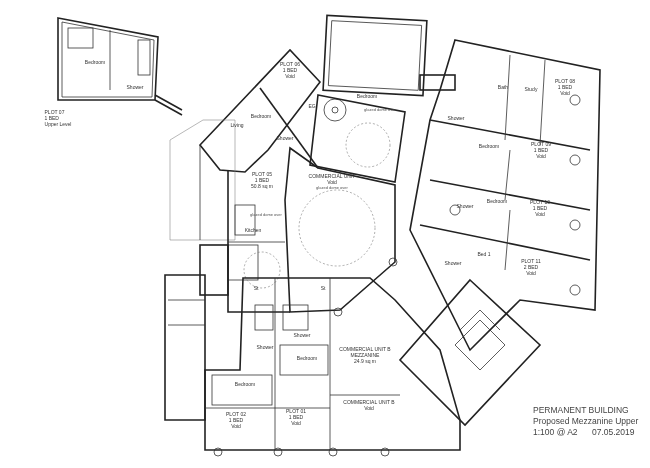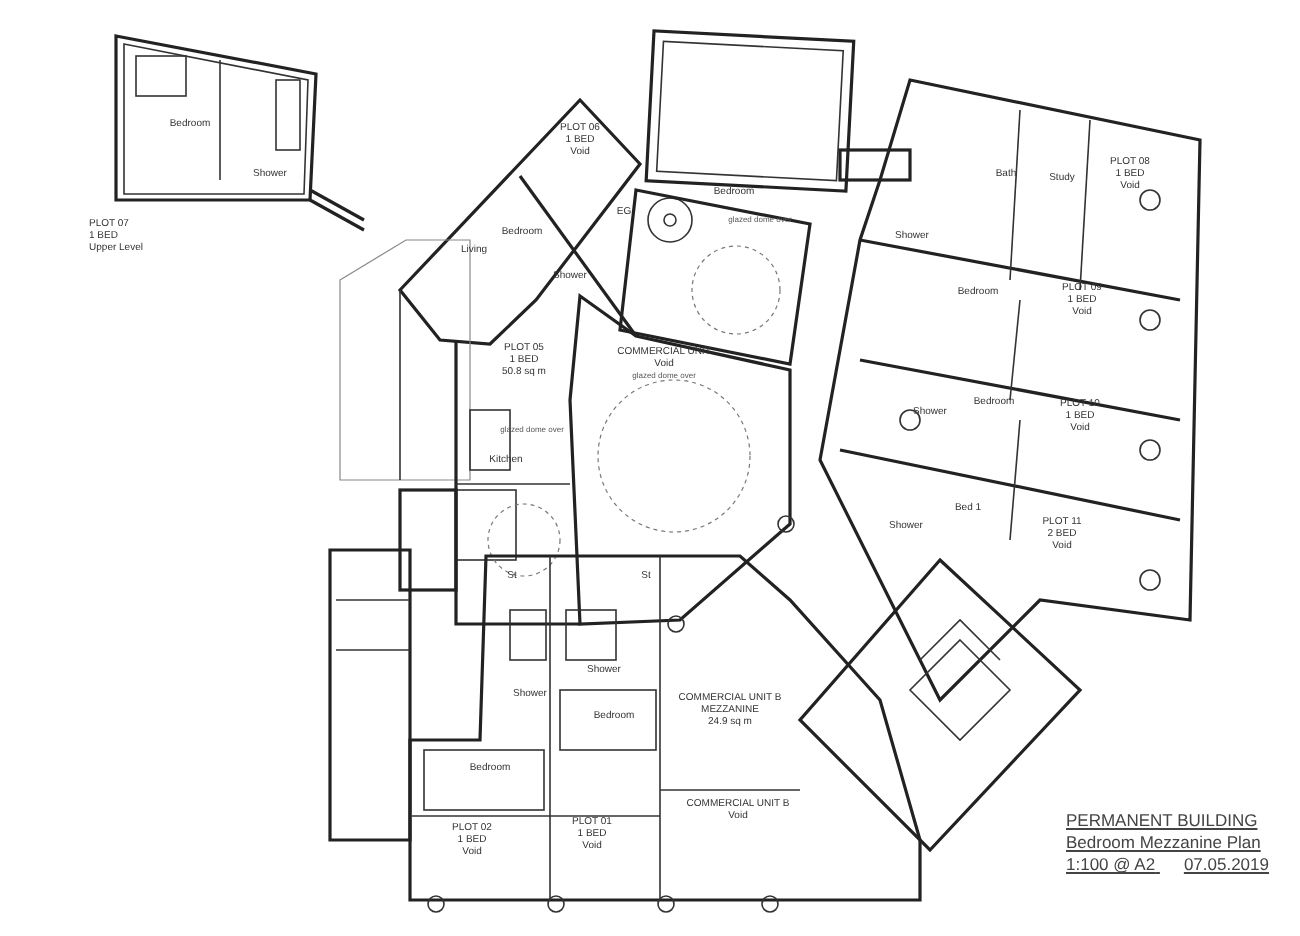--- a/index.html
+++ b/index.html
@@ -6,21 +6,21 @@
   body { width:650px; height:468px; overflow:hidden; position:relative; font-family:"Liberation Sans", sans-serif; }
   #plan { position:absolute; left:0; top:0; width:650px; height:468px; }
   .w { fill:none; stroke:#222; stroke-width:1.6; }
   .wt { fill:none; stroke:#333; stroke-width:0.8; }
   .wl { fill:none; stroke:#888; stroke-width:0.6; }
   .dash { fill:none; stroke:#777; stroke-width:0.6; stroke-dasharray:2 2; }
   .lbl { position:absolute; font-size:5px; color:#333; text-align:center; line-height:6px; white-space:nowrap; transform:translate(-50%,-50%); }
   .lbl span { display:block; }
   .sm { font-size:4px; color:#555; }
   .title-block { position:absolute; left:533px; top:405px; font-size:8.5px; color:#444; line-height:11px; }
-  .title-block div { white-space:nowrap;text-decoration:underline; }
+  .title-block div { white-space:nowrap; }
   .tb-date { margin-left:12px;text-align:right; }
 </style>
 </head>
 <body>
 
 <svg id="plan" viewBox="0 0 650 468" xmlns="http://www.w3.org/2000/svg">
 
   <g>
     <polygon class="w" points="58,18 158,37 155,100 58,100"></polygon>
     <polygon class="wt" points="62,22 154,40 152,97 62,97"></polygon>
@@ -249,18 +249,18 @@
     <span>MEZZANINE</span>
     <span>24.9 sq m</span>
 </div>
 <div class="lbl" style="left:369px;top:405px;">
   <span>COMMERCIAL UNIT B</span>
     <span>Void</span>
 </div>
 
 <div class="title-block">
   <div>PERMANENT BUILDING</div>
-  <div>Bedroom Mezzanine Plan</div>
+  <div>Proposed Mezzanine Upper</div>
   <div>
     <span>1:100 @ A2</span>
     <span class="tb-date">07.05.2019</span>
   </div>
 </div>
 
 </body></html>

